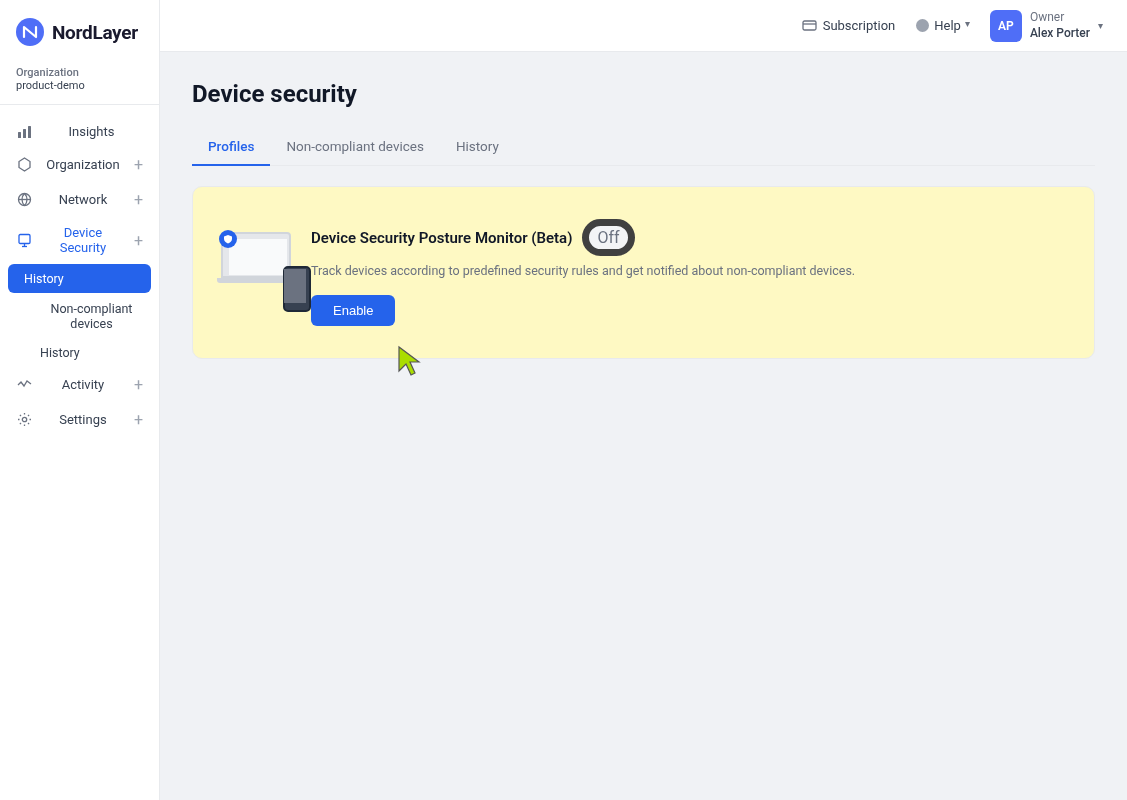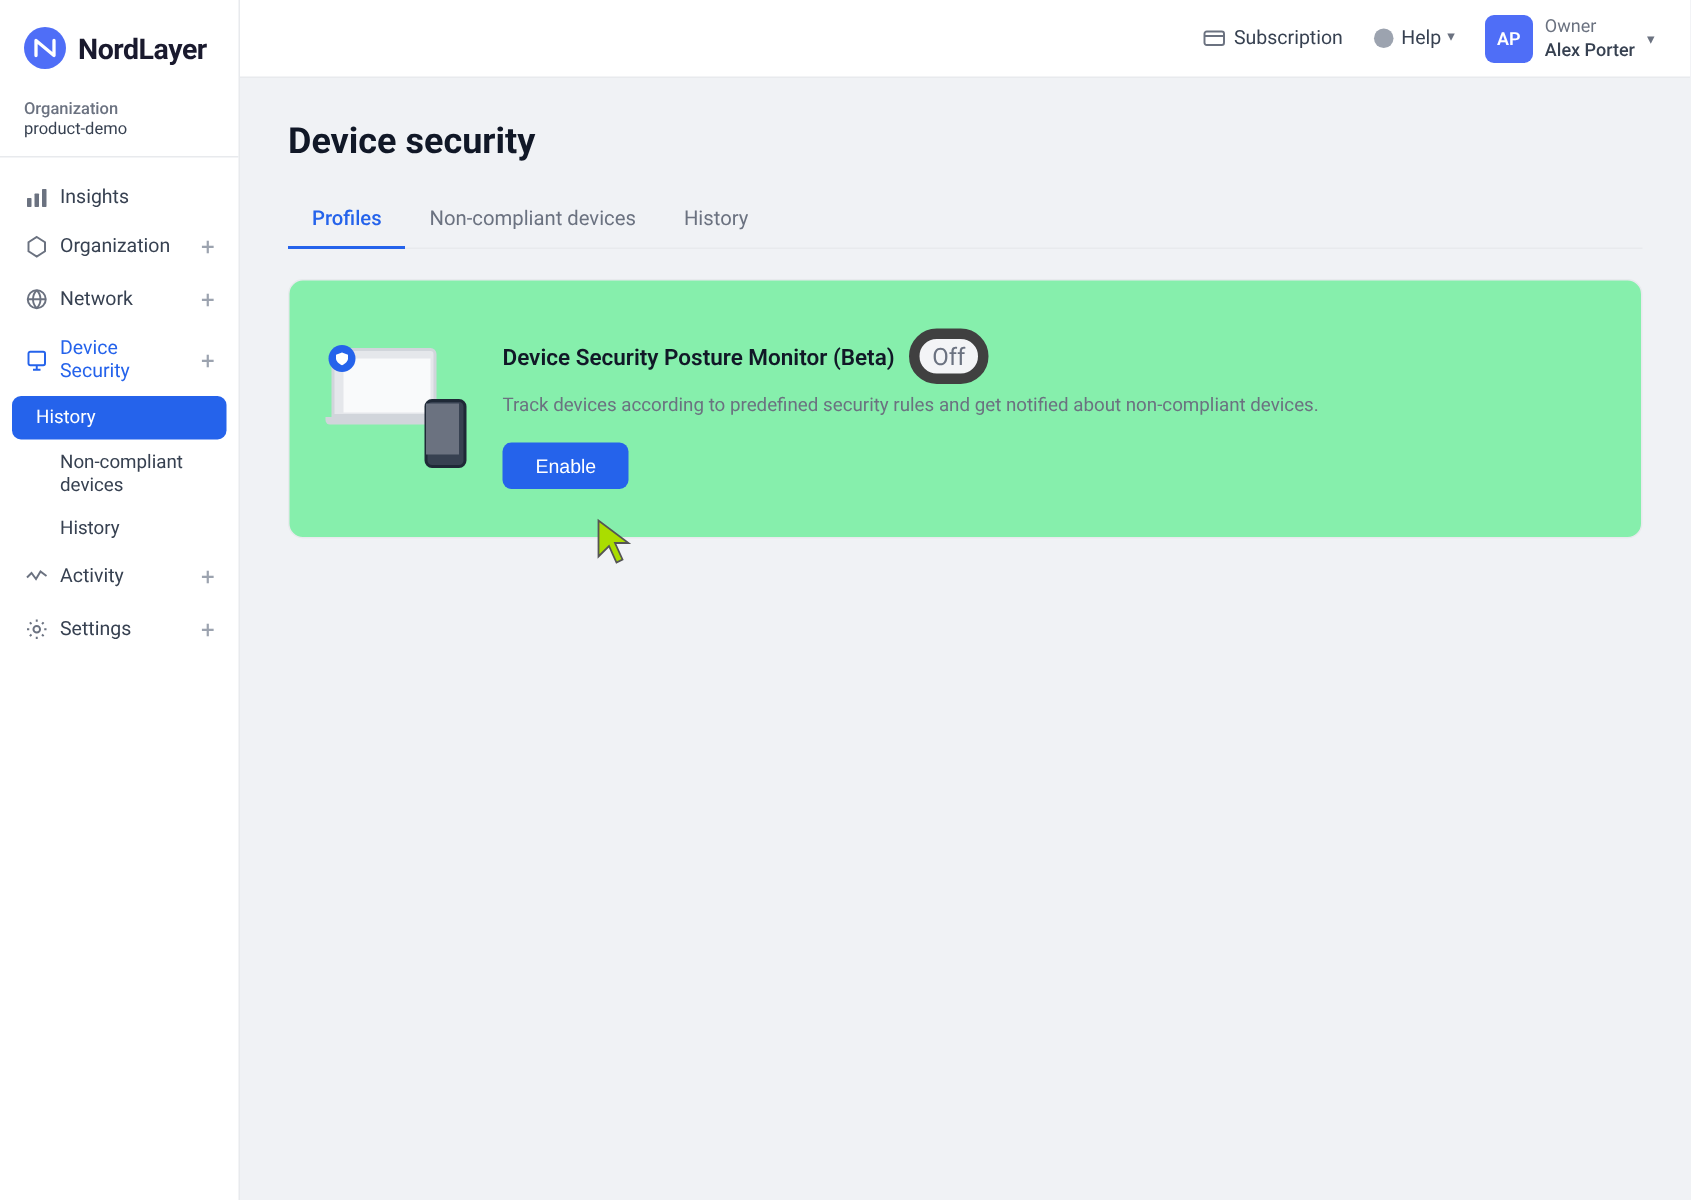--- a/index.html
+++ b/index.html
@@ -59,20 +59,21 @@
 
     .sidebar-divider {
       height: 1px;
       background: #e8eaed;
       margin: 0 0 6px;
     }
 
     .sidebar-nav {
       flex: 1;
       padding: 4px 0;
+      text-align: center;
     }
 
     .nav-item {
       display: flex;
       align-items: center;
       padding: 8px 16px;
       cursor: pointer;
       color: #374151;
       font-size: 13px;
       gap: 8px;
@@ -237,27 +238,26 @@
     }
 
     .tab.active {
       color: #2563eb;
       border-bottom: 2px solid #2563eb;
       font-weight: 500;
     }
 
     
     .card {
-      background: #86efac;
+      background: #fef9c3;
       border-radius: 10px;
       border: 1px solid #e8eaed;
       padding: 32px 28px;
       display: flex;
       align-items: center;
-      gap: 24px;
     }
 
     .card-illustration {
       position: relative;
       width: 90px;
       height: 80px;
       flex-shrink: 0;
     }
 
     

